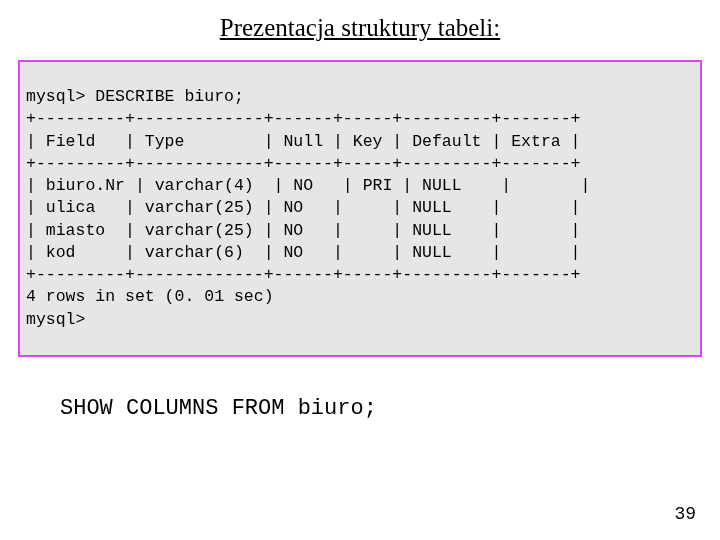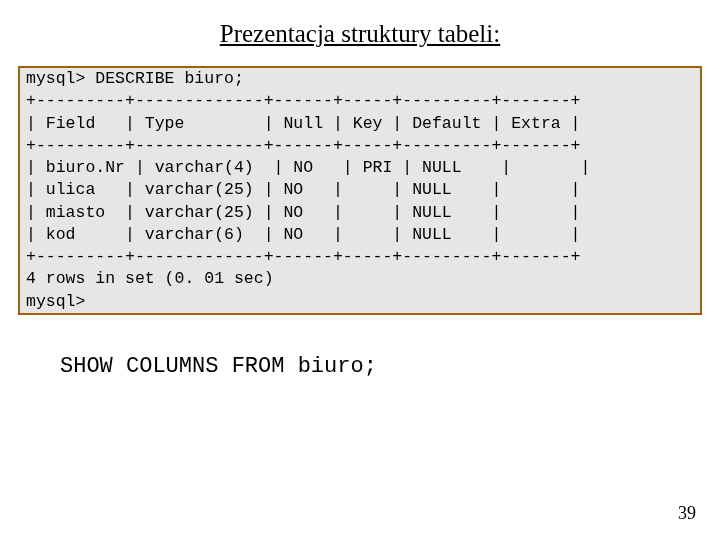--- a/index.html
+++ b/index.html
@@ -13,48 +13,49 @@
   .slide {
     width: 720px;
     height: 540px;
     position: relative;
     box-sizing: border-box;
   }
   .title {
     text-align: center;
     font-size: 25px;
     text-decoration: underline;
-    padding-top: 20px;
+    padding-top: 14px;
     padding-bottom: 18px;
   }
   .codebox {
     margin: 0 18px;
-    border: 2px solid #a16207;
+    border: 2px solid #d946ef;
     background: #e6e6e6;
-    padding: 0 6px;
+    padding: 24px 6px;
     font-family: "Courier New", Courier, monospace;
     font-size: 16.5px;
     line-height: 1.35;
     white-space: pre;
     overflow: hidden;
   }
   .below {
     margin: 20px 60px 0 60px;
     font-size: 22px;
     line-height: 1.35;
   }
   .mono {
     font-family: "Courier New", Courier, monospace;
     margin-top: 37px;
   }
   .pagenum {
     position: absolute;
     right: 24px;
     bottom: 16px;
     font-size: 18px;
+    font-family: Liberation Mono, monospace;
   }
 </style>
 </head>
 <body>
 
 <div class="slide">
 
   <div class="title">Prezentacja struktury tabeli:</div>
 
   <div class="codebox"><span>mysql&gt; DESCRIBE biuro;</span>

